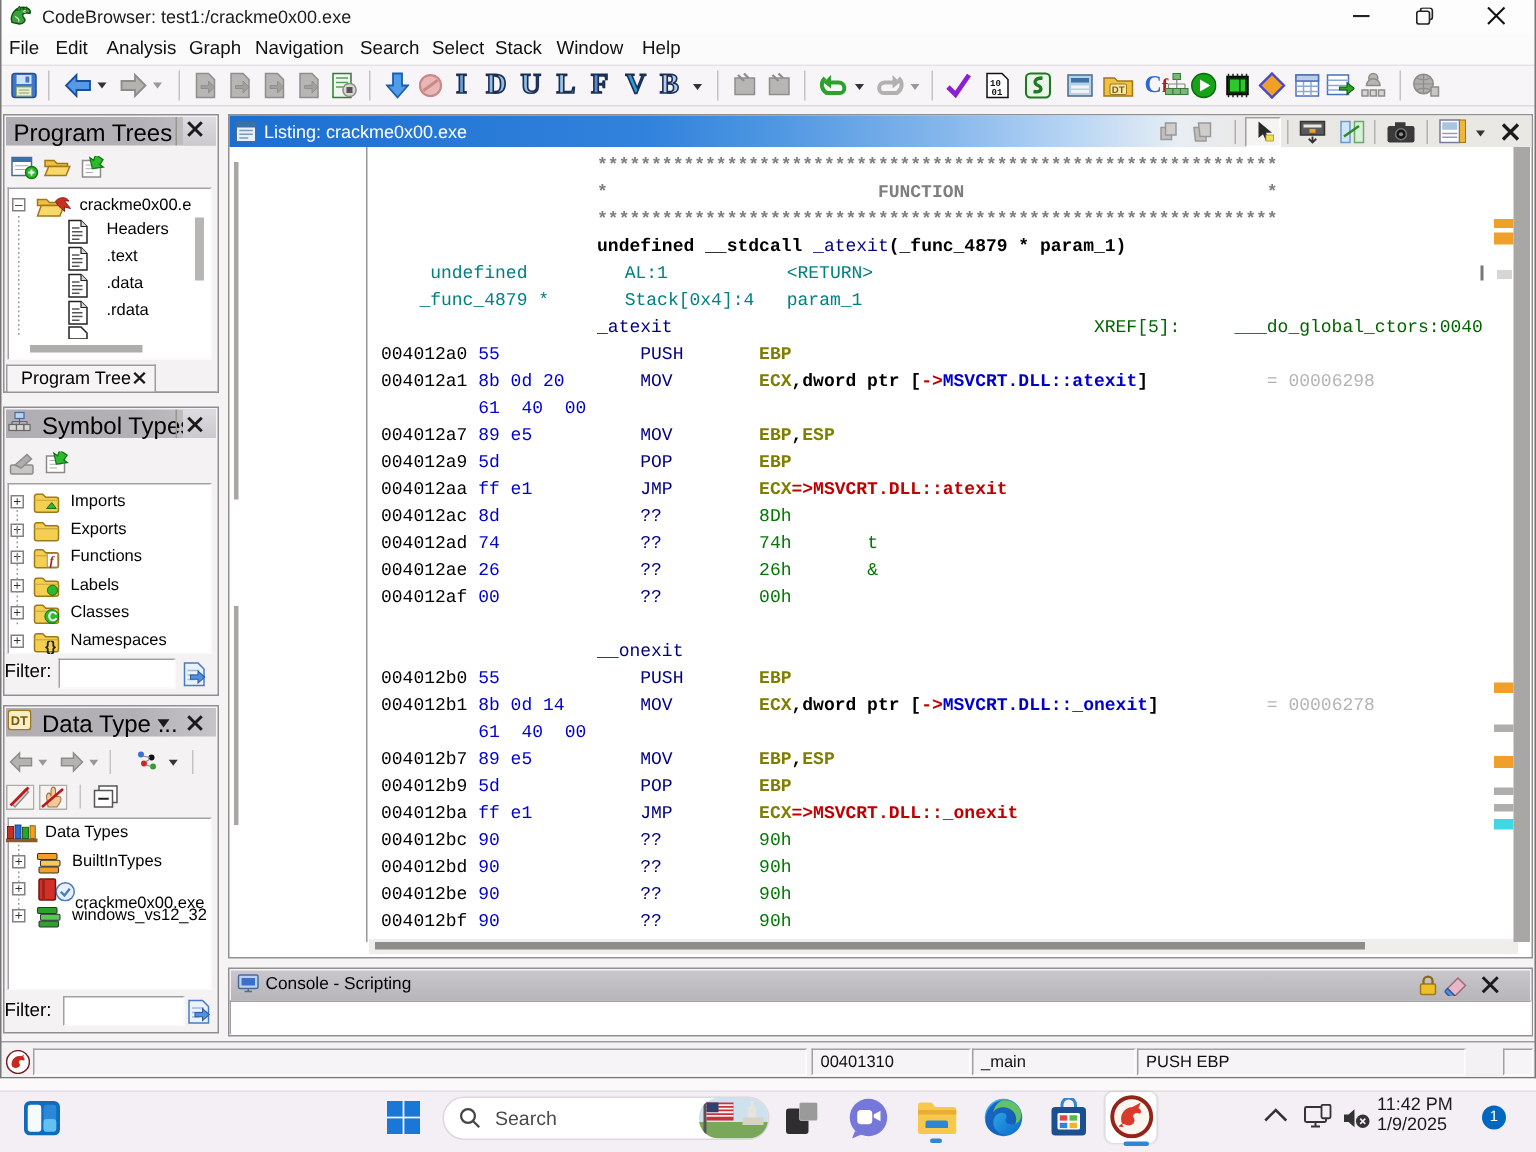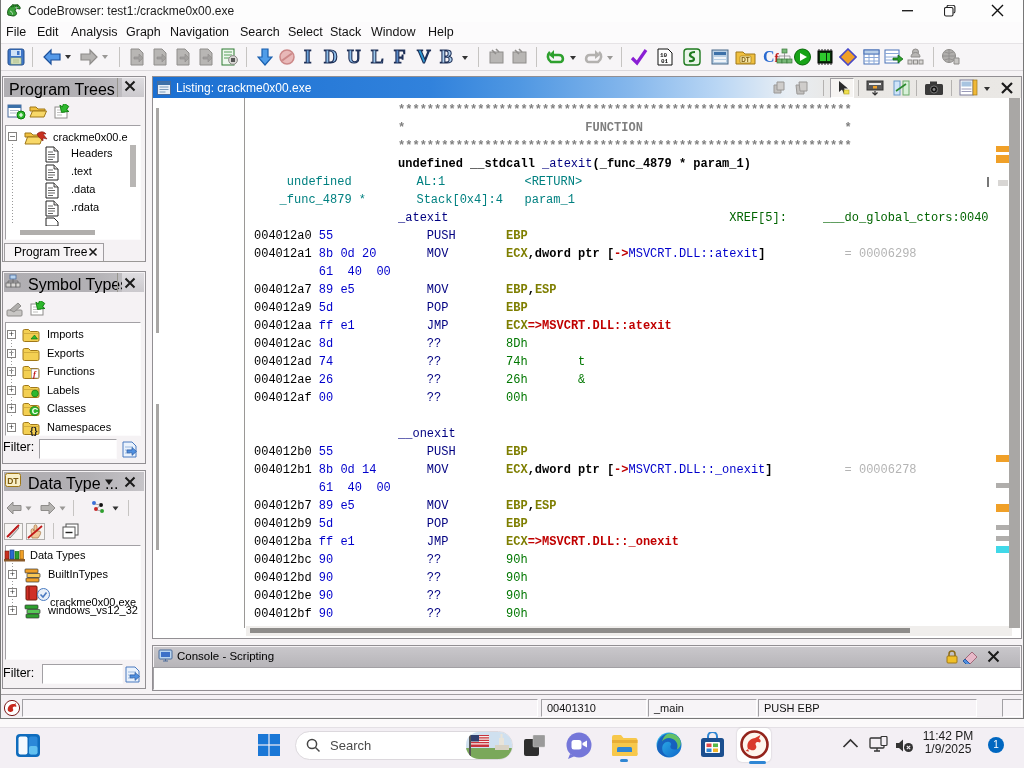--- a/index.html
+++ b/index.html
@@ -16,21 +16,21 @@
 .ptitle{position:absolute;left:1px;right:1px;top:1px;height:19px;
  background:linear-gradient(90deg,#b0aeb2 0%,#b2b0b4 60%,#c6c4c8 100%);color:#000;font-size:16px}
 .sunk{border:1px solid #a2a0a4;border-right-color:#fcfbfc;border-bottom-color:#fcfbfc;background:#fff}
 .box3d{border:1px solid #a2a0a4;border-right-color:#fff;border-bottom-color:#fff}
 
 #listpre{left:254px;top:101px;font-family:"Liberation Mono",monospace;font-size:12px;line-height:18px;white-space:pre;color:#000}
 #listpre i{font-style:normal}
 .c{color:#7f7f7f;font-weight:bold}
 .nv{color:#000080;font-weight:normal}
 .bl{color:#0000cc}
-.b2{color:#0000cc;font-weight:normal}
+.b2{color:#0000cc;font-weight:bold}
 .ad{color:#000}
 .ol{color:#7e7e00;font-weight:bold}
 .rd{color:#c00000;font-weight:bold}
 .gr{color:#007700}
 .te{color:#008080}
 .xr{color:#006400}
 .lg{color:#b4b4b4}
 .bk{color:#000;font-weight:bold}
 .sh{position:relative;left:4px}
 
@@ -694,13 +694,13 @@
 <svg class="abs" style="left:869px;top:736px" width="20" height="18" viewBox="0 0 20 18">
     <rect x="1" y="2" width="14" height="10" rx="1" fill="none" stroke="#333" stroke-width="1.3"></rect>
     <path d="M5 15 h6 M8 12 v3" stroke="#333" stroke-width="1.3"></path>
     <rect x="12" y="0.5" width="6" height="9" rx="1" fill="#f3eff4" stroke="#333" stroke-width="1.2"></rect>
   </svg>
 <svg class="abs" style="left:895px;top:738px" width="19" height="15" viewBox="0 0 19 15">
     <path d="M1 5 h3 l4 -3.5 v12 l-4 -3.5 h-3 z" fill="#333"></path>
     <circle cx="13.5" cy="9.5" r="4.5" fill="#333"></circle>
     <path d="M11.8 7.8 l3.4 3.4 M15.2 7.8 l-3.4 3.4" stroke="#f3eff4" stroke-width="1.1"></path>
   </svg>
-<div class="abs tray" style="left:918px;top:730px;width:60px;font-size:12px;line-height:13px;text-align:center;color:#1a1a1a">11:42 PM<br>1/9/2025</div>
+<div class="abs tray" style="left:918px;top:730px;width:60px;font-size:12px;line-height:13px;text-align:left;color:#1a1a1a">11:42 PM<br>1/9/2025</div>
 <div class="abs" style="left:988px;top:737px;width:16px;height:16px;border-radius:8px;background:#0067c0;color:#fff;font-size:10px;text-align:center;line-height:16px">1</div>
 </body></html>

